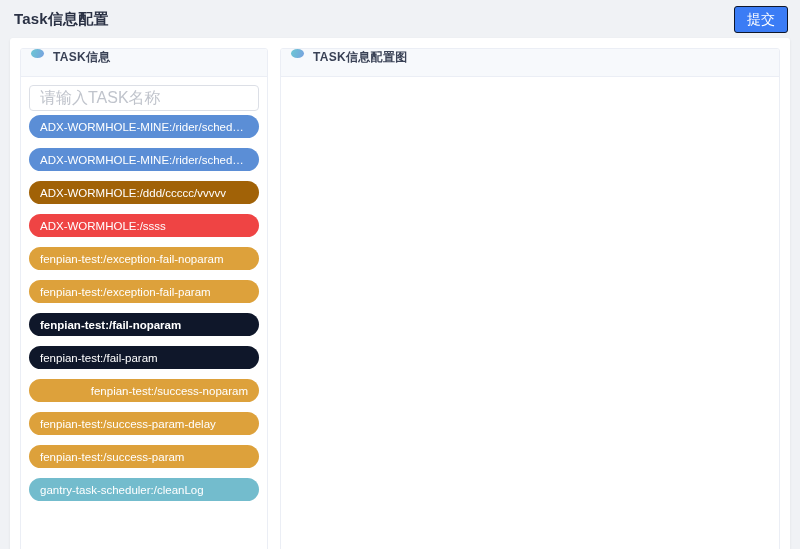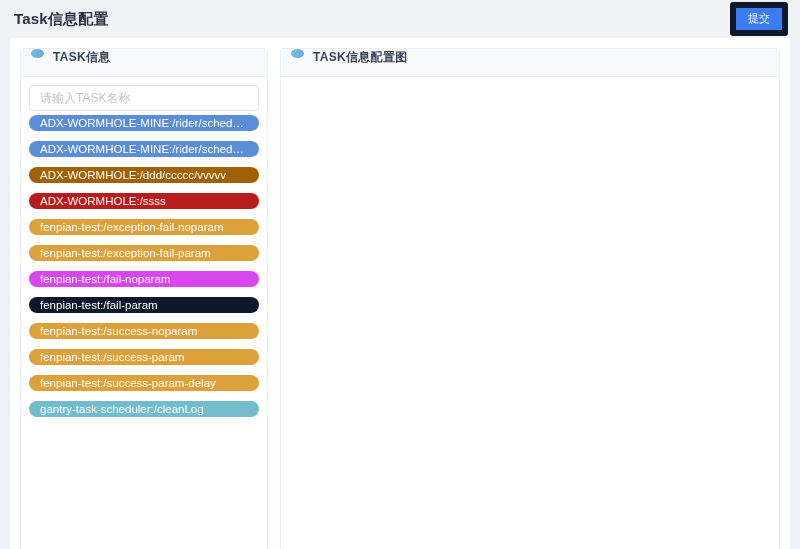--- a/index.html
+++ b/index.html
@@ -30,23 +30,23 @@
   .page-title {
     font-size: 15px;
     font-weight: bold;
     color: #2b3245;
     letter-spacing: .2px;
   }
 
   .submit-btn {
     background: #3b7cf5;
     color: #ffffff;
-    border: 6px solid #0f172a;
-    border-radius: 3px;
-    font-size: 11px;
+    border: 1px solid #0f172a;
+    border-radius: 3px;
+    font-size: 14px;
     font-family: "Liberation Sans", "DejaVu Sans", sans-serif;
     padding: 5px 12px 6px;
     line-height: 1;
     cursor: pointer;
   }
 
   
   .outer-panel {
     position: absolute;
     left: 10px;
@@ -112,42 +112,42 @@
 
   
   .search-wrap { padding: 8px 8px 2px 8px; }
 
   .search-input {
     width: 100%;
     height: 26px;
     border: 1px solid #dcdfe6;
     border-radius: 4px;
     padding: 0 10px;
-    font-size: 12px;
+    font-size: 16px;
     font-family: "Liberation Sans", "DejaVu Sans", sans-serif;
     color: #a16207;
     outline: none;
     background: #fff;
   }
   .search-input::placeholder { color: #c0c4cc; }
 
   
   .pill-list {
     position: absolute;
     left: 0;
     right: 0;
     top: 38px;
     bottom: 0;
     overflow-y: auto;
     overflow-x: hidden;
     padding: 0 8px 6px 8px;
   }
 
   .pill {
-    height: 16px;
+    height: 23px;
     margin-bottom: 10px;
     border-radius: 12px;
     display: flex;
     align-items: center;
     padding: 0 11px;
     color: #ffffff;
     font-size: 11.5px;
     white-space: nowrap;
     overflow: hidden;
     text-overflow: ellipsis;
@@ -209,43 +209,43 @@
         <div class="pill-list" id="pill-list">
             <div class="pill pill-blue" style="background: rgb(91, 142, 214);">
               <span>ADX-WORMHOLE-MINE:/rider/sched…</span>
             </div>
             <div class="pill pill-blue" style="background: rgb(91, 142, 214);">
               <span>ADX-WORMHOLE-MINE:/rider/sched…</span>
             </div>
             <div class="pill pill-blue" style="background: #a16207;">
               <span>ADX-WORMHOLE:/ddd/ccccc/vvvvv</span>
             </div>
-            <div class="pill pill-blue" style="background: #b91c1c;">
+            <div class="pill pill-blue" style="background: #ef4444;">
               <span>ADX-WORMHOLE:/ssss</span>
             </div>
             <div class="pill pill-orange" style="background: rgb(221, 161, 59);">
               <span>fenpian-test:/exception-fail-noparam</span>
             </div>
             <div class="pill pill-orange" style="background: rgb(221, 161, 59);">
               <span>fenpian-test:/exception-fail-param</span>
             </div>
-            <div class="pill pill-orange" style="background: #d946ef;">
+            <div class="pill pill-orange" style="background: #0f172a; font-weight: bold;">
               <span>fenpian-test:/fail-noparam</span>
             </div>
             <div class="pill pill-orange" style="background: #0f172a;">
               <span>fenpian-test:/fail-param</span>
             </div>
-            <div class="pill pill-orange" style="background: rgb(221, 161, 59);">
+            <div class="pill pill-orange" style="background: rgb(221, 161, 59); text-align: right;">
               <span>fenpian-test:/success-noparam</span>
             </div>
             <div class="pill pill-orange" style="background: rgb(221, 161, 59);">
+              <span>fenpian-test:/success-param-delay</span>
+            </div>
+            <div class="pill pill-orange" style="background: rgb(221, 161, 59);">
               <span>fenpian-test:/success-param</span>
-            </div>
-            <div class="pill pill-orange" style="background: rgb(221, 161, 59);">
-              <span>fenpian-test:/success-param-delay</span>
             </div>
             <div class="pill pill-teal" style="background: rgb(115, 188, 205);">
               <span>gantry-task-scheduler:/cleanLog</span>
             </div>
           </div>
       </div>
     </div>
 
     <div class="card card-right">
       <div class="card-head">

